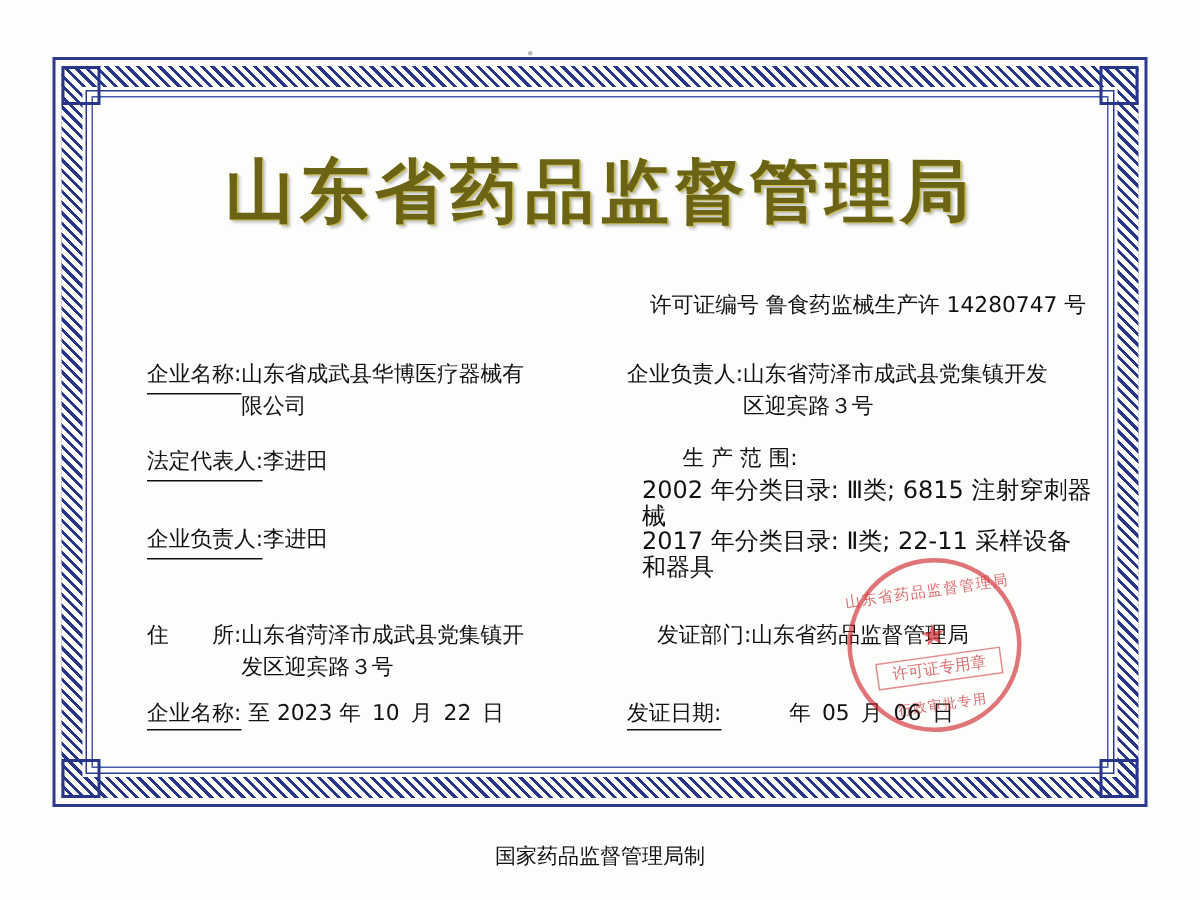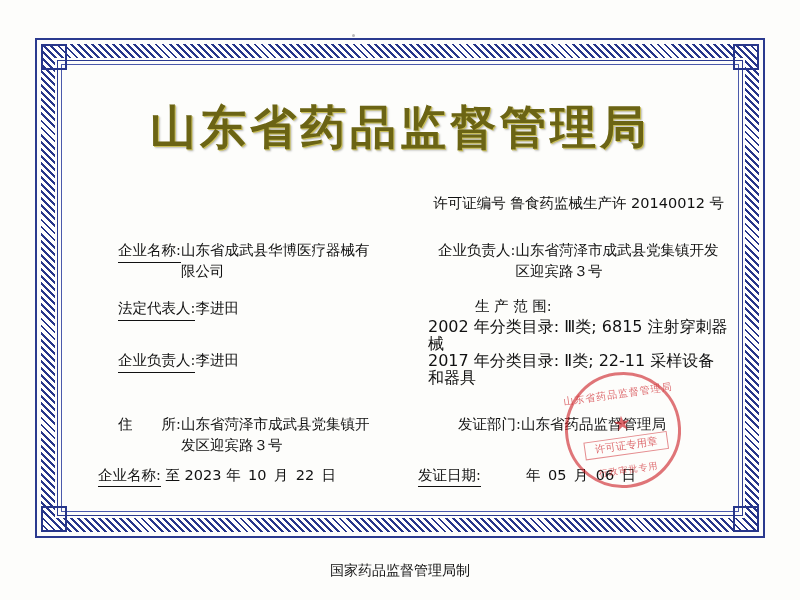--- a/index.html
+++ b/index.html
@@ -117,21 +117,20 @@
     color: #111;
     white-space: nowrap;
   }
 
   
   .field {
     position: absolute;
     font-size: 14.5px;
     color: #111;
     line-height: 21px;
-    margin-left: 20px;
   }
   .label {
     display: inline-block;
     color: #111;
     white-space: nowrap;
   }
   .label.ul {
     border-bottom: 1px solid #111;
     padding-bottom: 1px;
   }
@@ -264,21 +263,21 @@
   <div class="corner tr"></div>
   <div class="corner bl"></div>
   <div class="corner br"></div>
 
   <div class="content">
 
     <div class="title">山东省药品监督管理局</div>
 
     <div class="cert-no">
       <span>许可证编号</span>
-      <span>鲁食药监械生产许 20140012 号</span>
+      <span>鲁食药监械生产许 14280747 号</span>
     </div>
 
     <div class="field f-company">
       <span class="label ul">企业名称:</span><span class="value">山东省成武县华博医疗器械有限公司</span>
     </div>
 
     <div class="field f-legal">
       <span class="label ul">法定代表人:</span><span class="value">李进田</span>
     </div>
 

